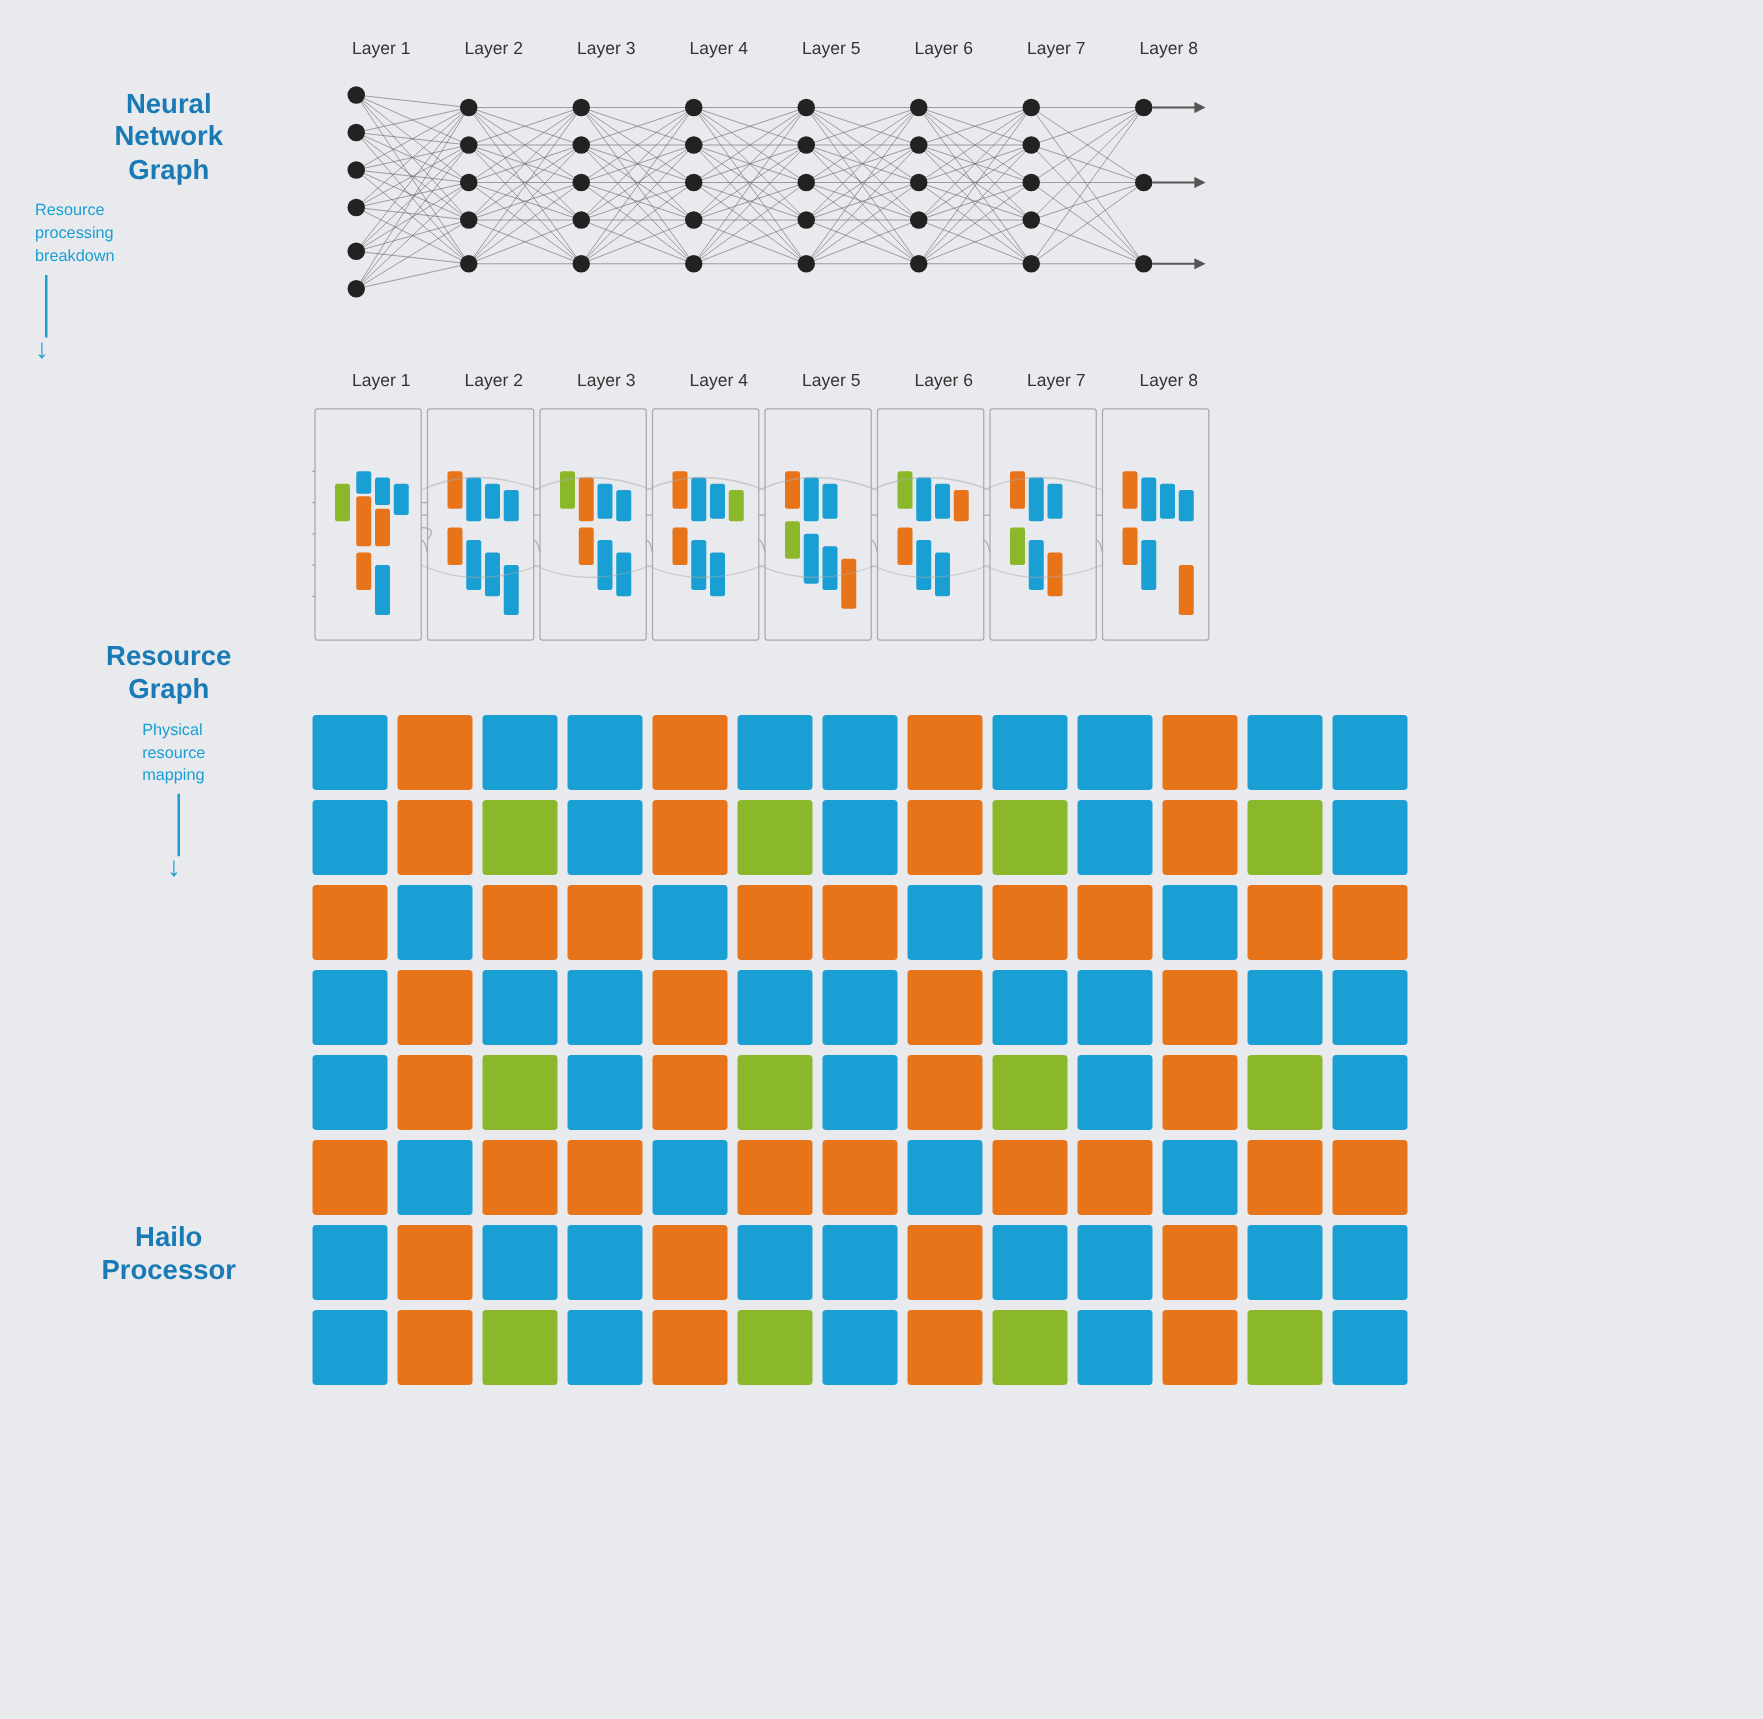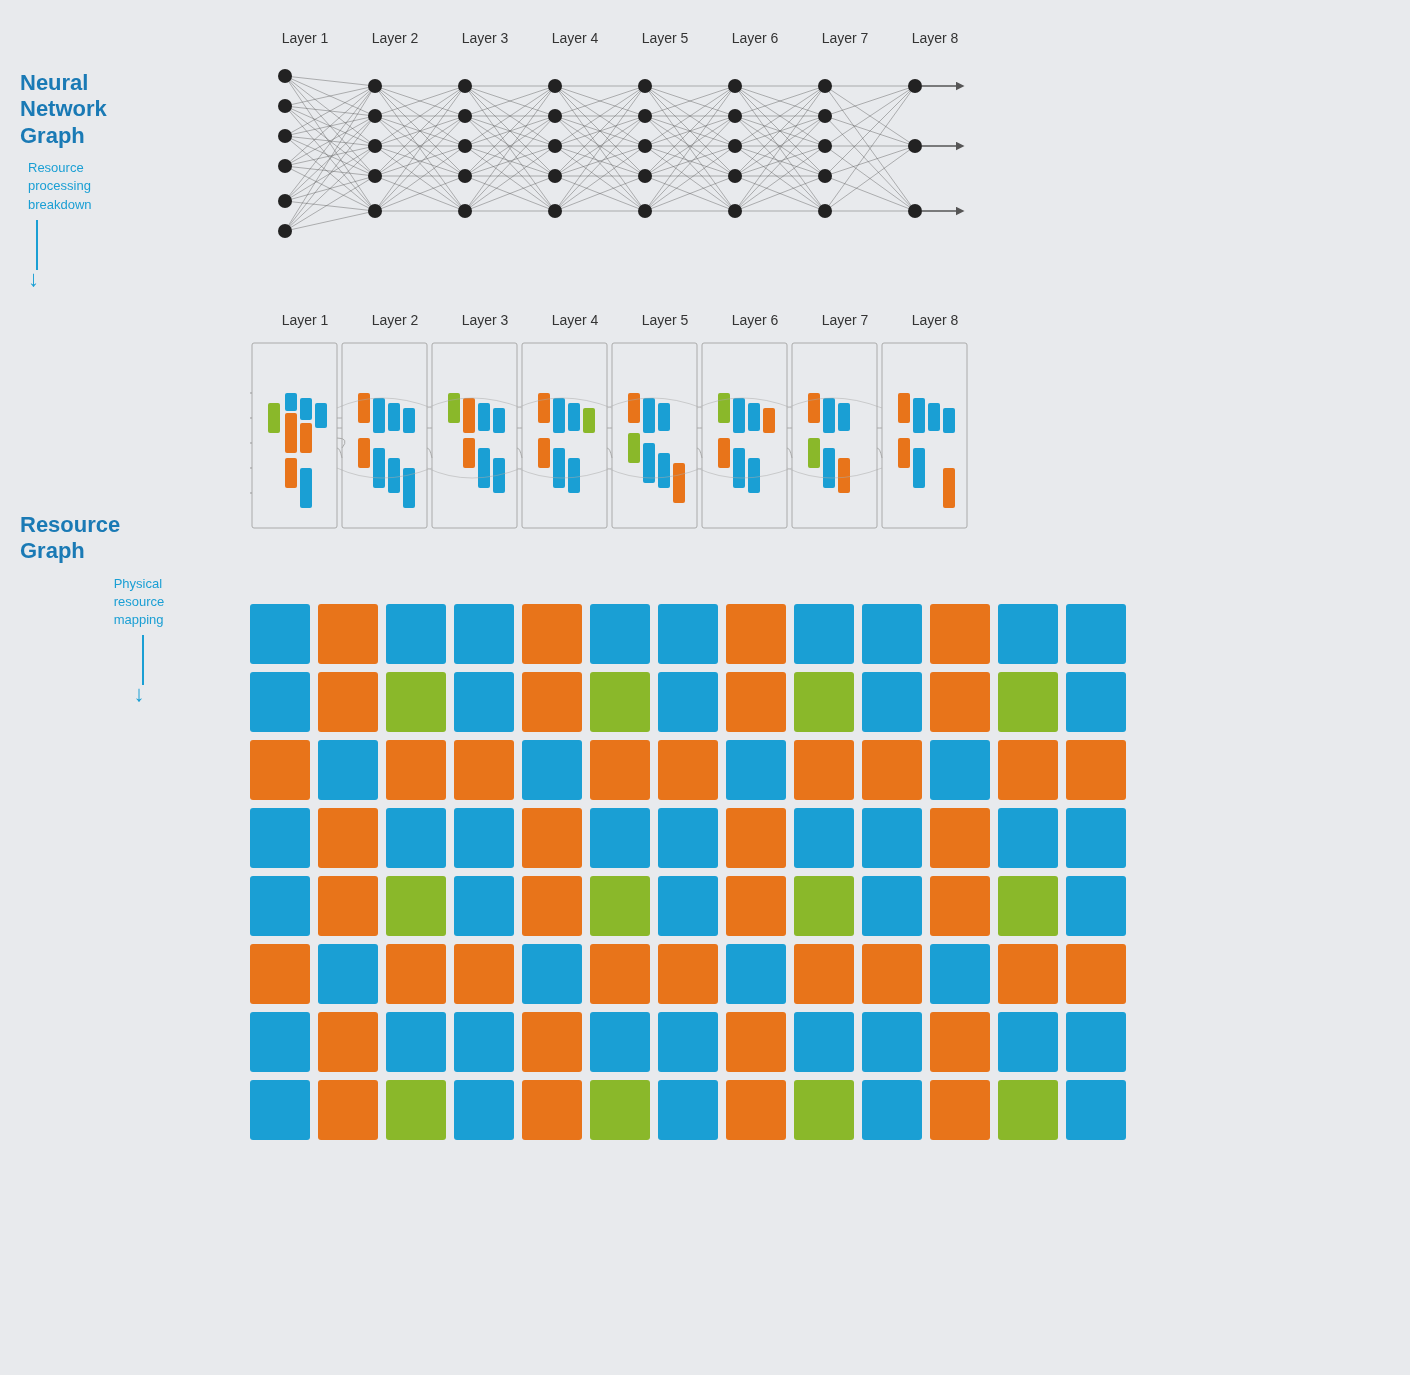--- a/index.html
+++ b/index.html
@@ -28,27 +28,28 @@
     .section-label {
       color: #1a7ab5;
       font-size: 22px;
       font-weight: bold;
       line-height: 1.2;
       margin-bottom: 8px;
     }
 
     .left-section {
       margin-bottom: 10px;
+      text-align: center;
     }
 
     .right-panel {
       flex: 1;
       display: flex;
       flex-direction: column;
-      gap: 16px;
+      gap: 0;
     }
 
     
     .nn-graph-section {
       margin-bottom: 30px;
     }
 
     .layer-headers {
       display: flex;
       gap: 0;
@@ -142,20 +143,23 @@
     <div class="left-section" style="margin-top: 220px;">
       <div class="section-label">Resource<br>Graph</div>
     </div>
 
     <div style="display:flex;flex-direction:column;align-items:center;padding-left:10px;margin-top:8px;">
       <div style="color:#1a9fd4;font-size:13px;line-height:1.4;margin-left:-2px;">Physical<br>resource<br>mapping</div>
       <div style="width:2px;height:50px;background:#1a9fd4;margin-left:6px;margin-top:6px;"></div>
       <div style="color:#1a9fd4;font-size:22px;margin-left:-2px;margin-top:-4px;">↓</div>
     </div>
 
+    <div class="left-section" style="margin-top: 270px;">
+      <div class="section-label">Hailo<br>Processor</div>
+    </div>
 
   </div>
 
   <div class="right-panel">
 
     <div class="nn-graph-section">
       <div class="layer-headers">
         <div class="layer-header">Layer 1</div>
         <div class="layer-header">Layer 2</div>
         <div class="layer-header">Layer 3</div>

